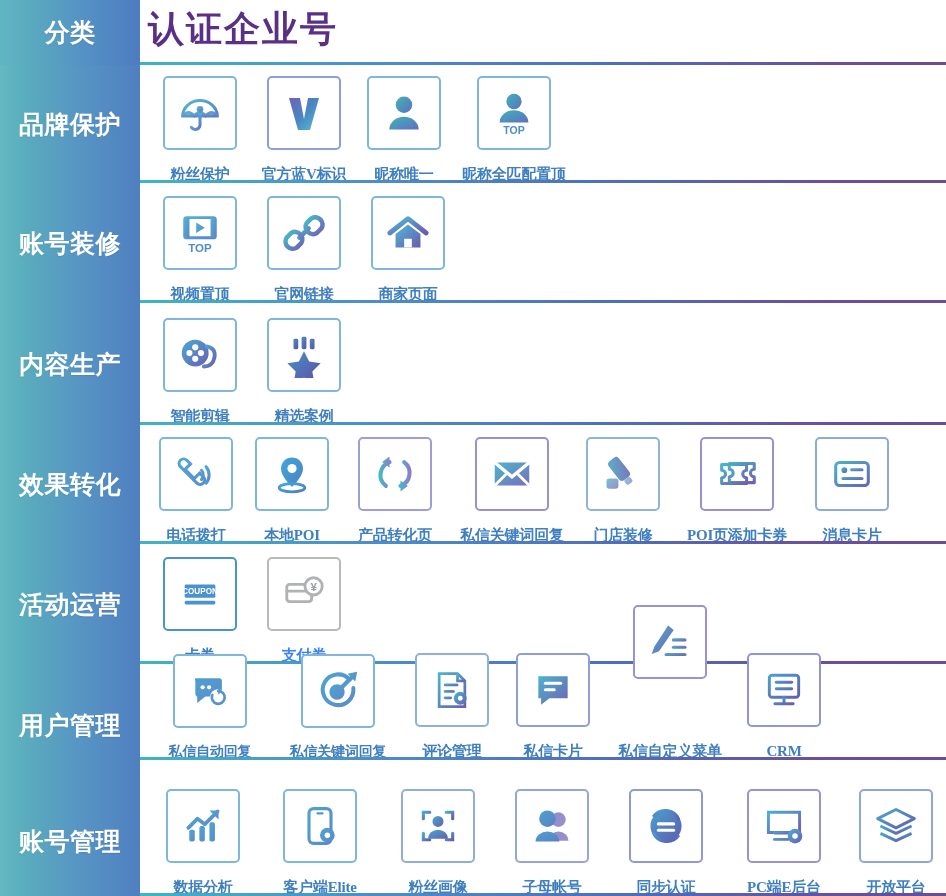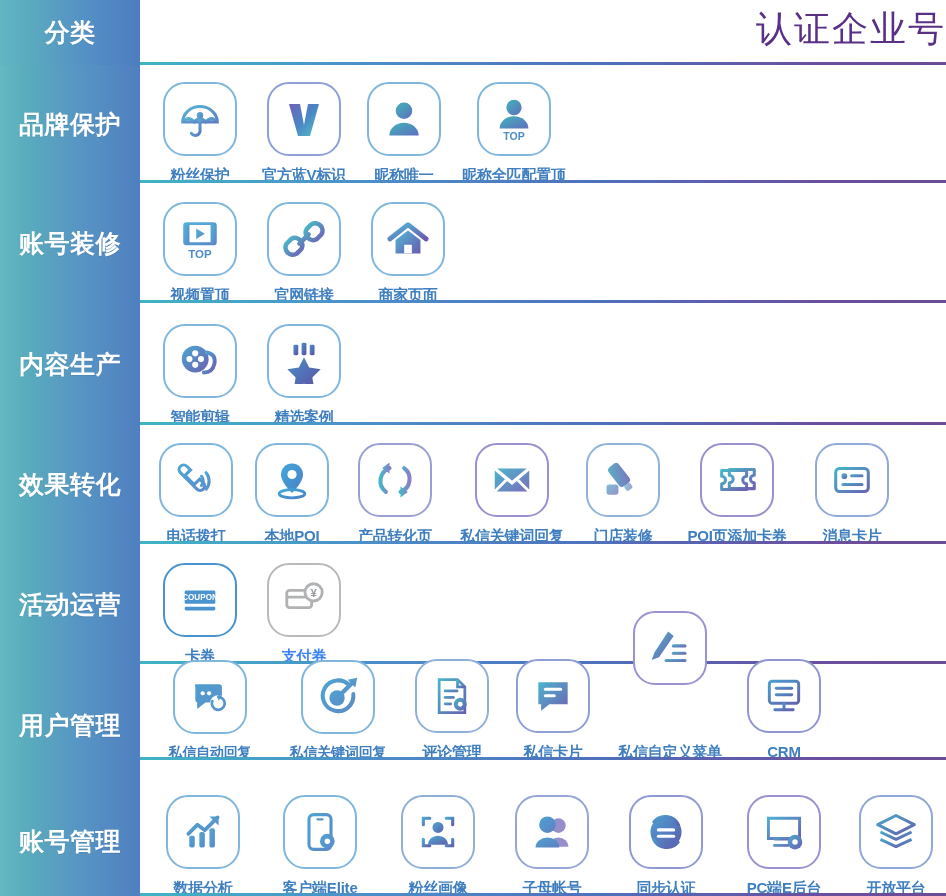--- a/index.html
+++ b/index.html
@@ -60,23 +60,23 @@
     content:"";
     position:absolute;
     left:0;right:0;bottom:0;height:3px;
     background:linear-gradient(90deg,#3fb4c4 0%,#4b8fc9 28%,#4f6fbb 58%,#6a4f9e 85%,#6b4c95 100%);
   }
 
   
   .header-row .cat{ background:linear-gradient(90deg,#61b6c3 0%,#5aa8bf 25%,#5491c5 60%,#4d7cbf 100%); }
   .header-title{
     width:100%;
-    text-align:right;
+    text-align:left;
     font-size:36px;
-    font-weight:normal;
+    font-weight:bold;
     color:#5a2f86;
     letter-spacing:2px;
     line-height:58px;
     box-sizing:border-box;
   }
 
   
   .cells{
     display:flex;
     align-items:flex-end;
@@ -88,39 +88,40 @@
     width:104px;
     flex:0 0 104px;
     display:flex;
     flex-direction:column;
     align-items:center;
     justify-content:flex-start;
   }
   .cell.w-narrow{ width:96px; flex:0 0 96px; }
   .tile{
     width:74px;height:74px;
-    border-radius:22px;
+    border-radius:5px;
     border:2px solid #7fb6dd;
     background:#ffffff;
     box-sizing:border-box;
     display:flex;
     align-items:center;
     justify-content:center;
     position:relative;
     overflow:hidden;
   }
   .tile svg{ display:block; }
   .cap{
-    margin-top:11px;
+    margin-top:17px;
     font-size:15px;
     font-weight:bold;
     color:#3f7fc0;
     white-space:nowrap;
     line-height:1.05;
     letter-spacing:-0.2px;
+    font-family:Liberation Serif, serif;
   }
   .cap.sm{ font-size:14px; }
 
   
   .tile.muted{ border-color:#b7b9bb; }
   .cap.muted{ color:#3b82f6; }
 
   
   .tile.solid{ border-color:#4a93cf; }
 

